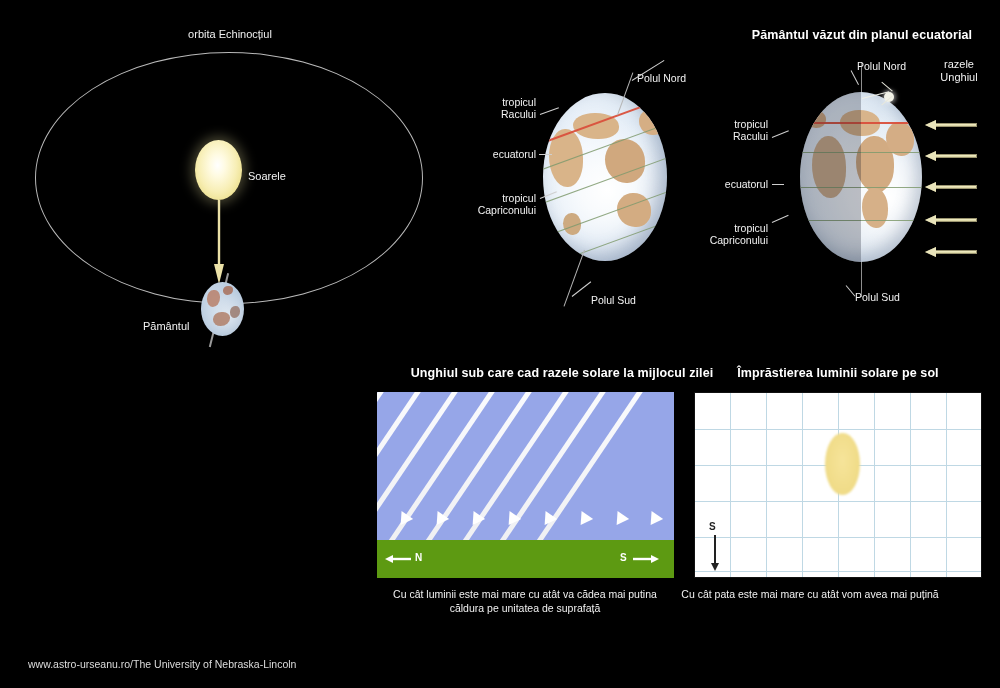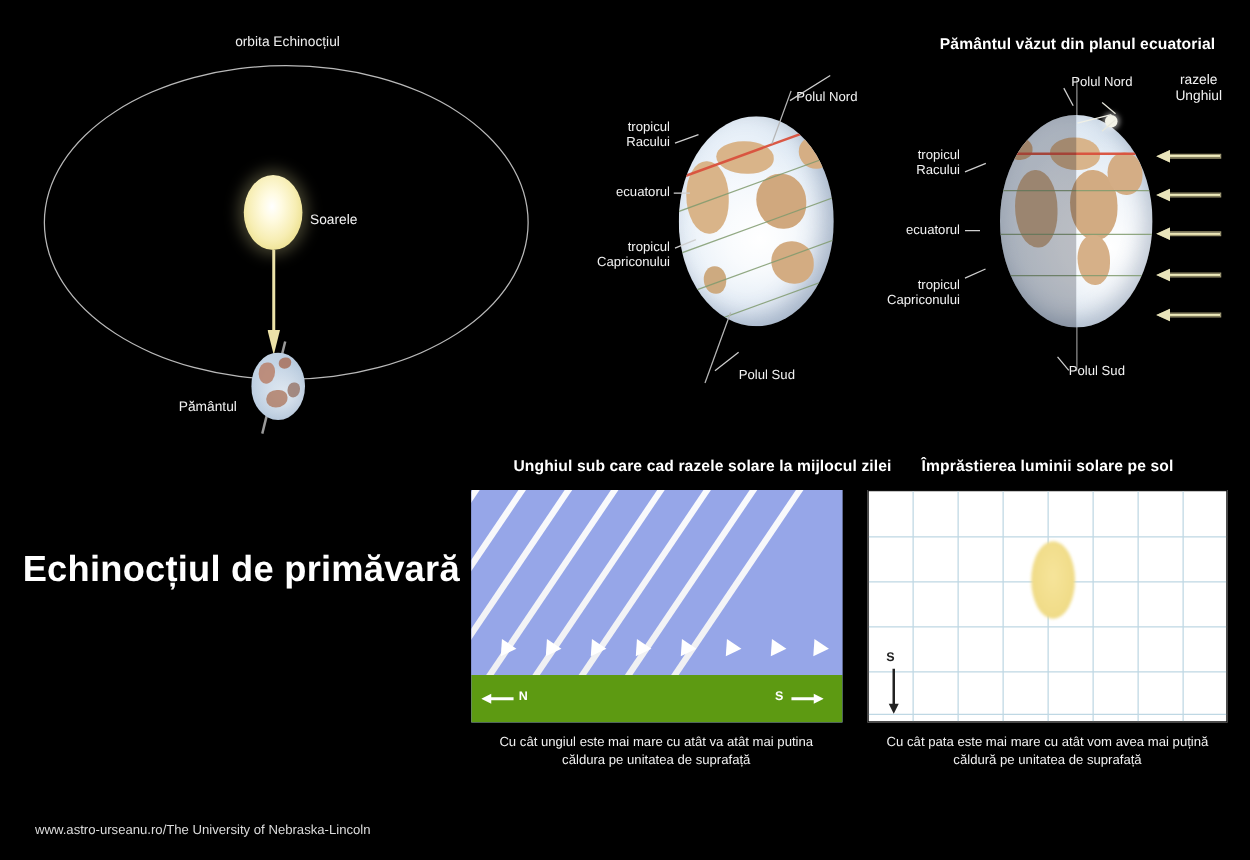--- a/index.html
+++ b/index.html
@@ -125,21 +125,21 @@
   
   #spread-panel{left:694px;top:392px;width:288px;height:186px;background:#ffffff;overflow:hidden;
     border:1.5px solid #111;box-sizing:border-box;}
   .gline{position:absolute;background:#bfd8e4;}
   #spot{
     position:absolute;left:130px;top:40px;width:35px;height:62px;border-radius:50%;
     background:radial-gradient(ellipse at 50% 45%, #f6e49a 0%, #f1dd8b 55%, #ecd77e 100%);
     filter:blur(1.1px);
   }
   #spread-title{left:690px;top:366px;width:296px;}
-  #spread-caption{left:676px;top:588px;width:324px;}
+  #spread-caption{left:648px;top:588px;width:324px;}
   #s-marker{position:absolute;left:14px;top:128px;}
   #s-marker .s{font-size:10px;font-weight:bold;color:#222;}
   #s-marker .stem{position:absolute;left:5px;top:14px;width:1.6px;height:30px;background:#222;}
   #s-marker .tip{position:absolute;left:1.5px;top:42px;width:0;height:0;
     border-left:4.5px solid transparent;border-right:4.5px solid transparent;border-top:8px solid #222;}
 
   
   #footer{left:28px;top:658px;font-size:10.5px;color:#dcdcdc;}
 </style>
 </head>
@@ -274,21 +274,20 @@
   <div class="ray" style="left:925px;top:215px;width:52px;">
     <div class="shaft" style="width:42px;"></div>
       <div class="head"></div>
   </div>
   <div class="ray" style="left:925px;top:247px;width:52px;">
     <div class="shaft" style="width:42px;"></div>
       <div class="head"></div>
   </div>
 
   <div class="abs" id="main-title">
-    <div>Echinocțiul de primăvară</div>
   </div>
 
   <div class="abs panel-title" id="angle-title">Unghiul sub care cad razele solare la mijlocul zilei</div>
 
   <div class="abs" id="angle-panel">
     <div id="angle-sky">
 
       <div class="sunbeam" style="left:8px;top:-10px;height:210px;transform:rotate(34deg);"></div>
       <div class="sunbeam" style="left:45px;top:-10px;height:210px;transform:rotate(34deg);"></div>
       <div class="sunbeam" style="left:82px;top:-10px;height:210px;transform:rotate(34deg);"></div>
@@ -316,21 +315,21 @@
       <div class="dirlabel" style="left:38px;top:12px;">N</div>
       <div class="dirlabel" style="left:243px;top:12px;">S</div>
       <svg class="abs" style="left:256px;top:13px;" width="26" height="12" viewBox="0 0 26 12">
         <line x1="0" y1="6" x2="20" y2="6" stroke="#fff" stroke-width="2.4"></line>
         <polygon points="26,6 18,2 18,10" fill="#fff"></polygon>
       </svg>
     </div>
   </div>
 
   <div class="abs caption" id="angle-caption">
-    <div>Cu cât ungiul este mai mare cu atât va atât mai putina</div>
+    <div>Cu cât luminii este mai mare cu atât va cădea mai putina</div>
     <div>căldura pe unitatea de suprafață</div>
   </div>
 
   <div class="abs panel-title" id="spread-title">Împrăstierea luminii solare pe sol</div>
 
   <div class="abs" id="spread-panel">
 
     <div class="gline" style="left:35px;top:0;width:1px;height:100%;"></div>
     <div class="gline" style="left:71px;top:0;width:1px;height:100%;"></div>
     <div class="gline" style="left:107px;top:0;width:1px;height:100%;"></div>
@@ -349,18 +348,17 @@
 
     <div id="s-marker">
       <div class="s">S</div>
       <div class="stem"></div>
       <div class="tip"></div>
     </div>
   </div>
 
   <div class="abs caption" id="spread-caption">
     <div>Cu cât pata este mai mare cu atât vom avea mai puțină</div>
-    <div>căldură pe unitatea de suprafață</div>
   </div>
 
   <div class="abs" id="footer">www.astro-urseanu.ro/The University of Nebraska-Lincoln</div>
 
 </div>
 
 </body></html>

